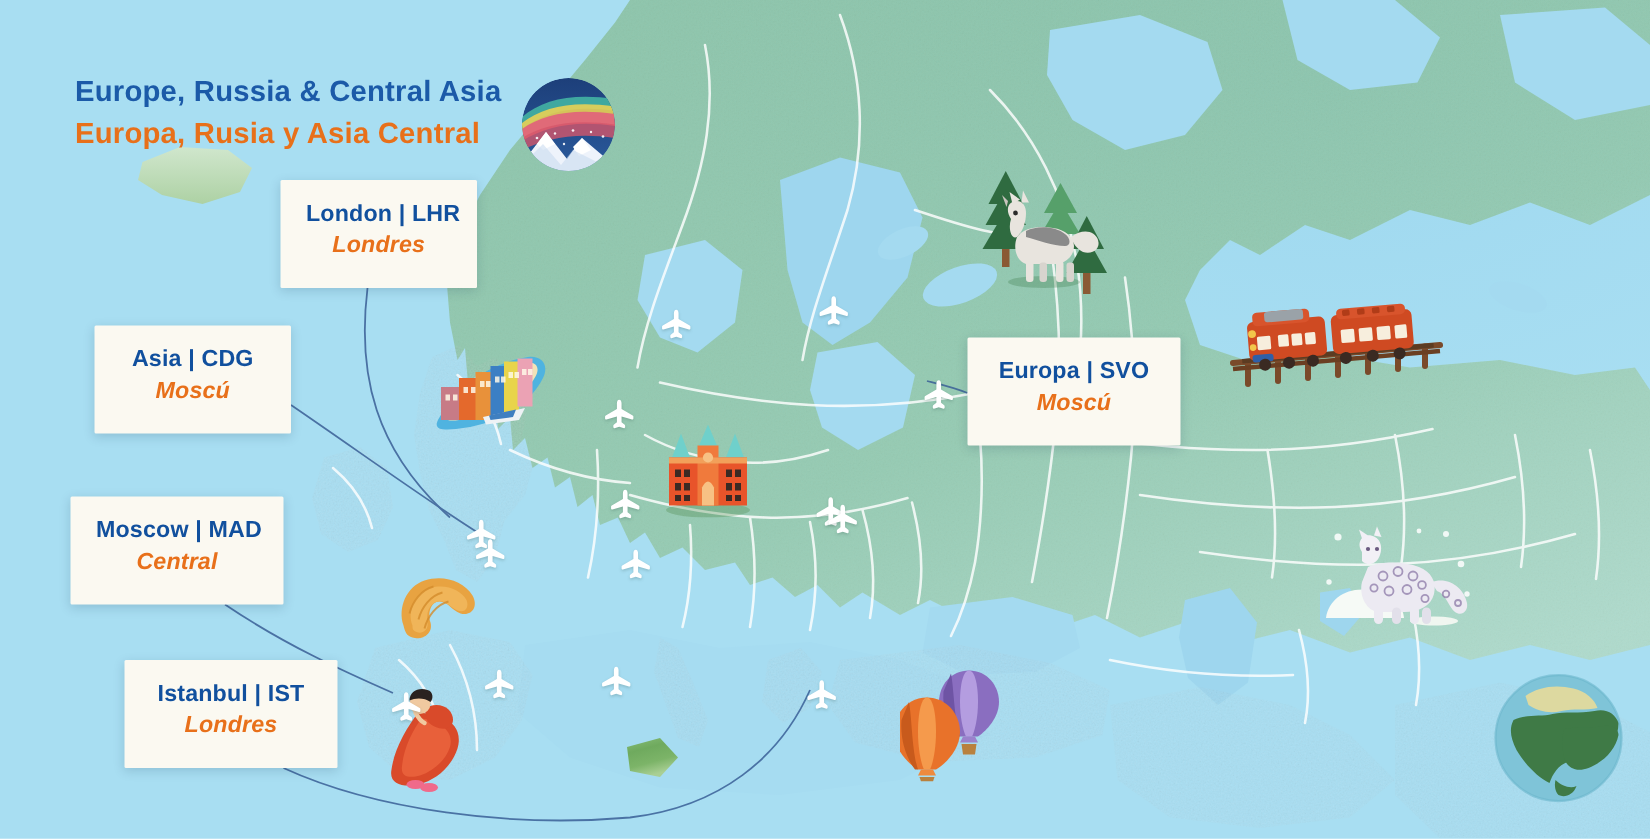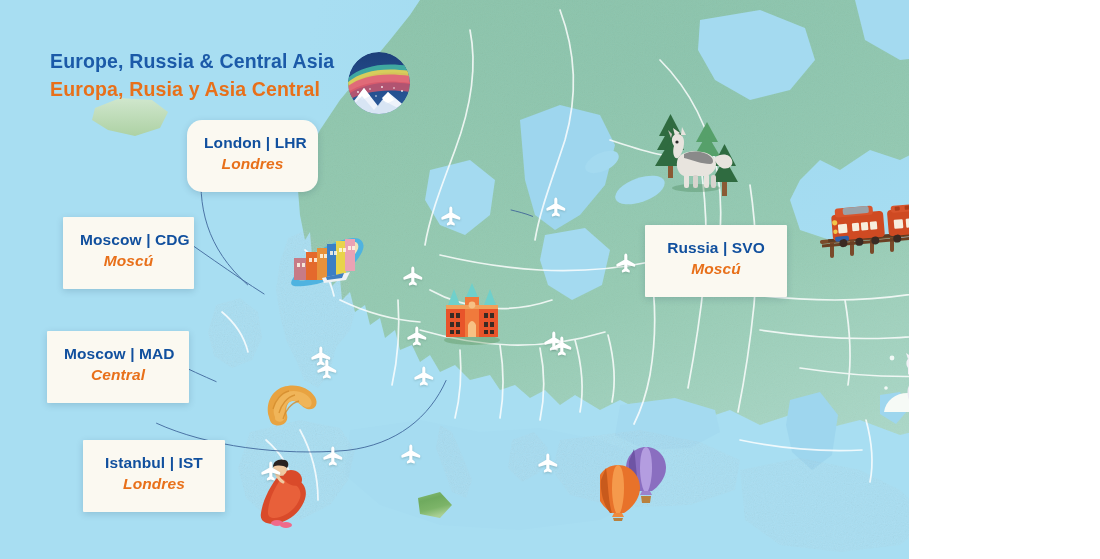--- a/index.html
+++ b/index.html
@@ -1,21 +1,21 @@
 <!DOCTYPE html>
 <html><head>
 <meta charset="utf-8">
 <style>
   * { box-sizing: border-box; margin: 0; padding: 0; }
   html, body {
     width: 1100px; height: 559px; overflow: hidden;
     font-family: "Liberation Sans", sans-serif;
   }
   #stage {
-    position: relative; width: 909px; height: 559px;
+    position: relative; width: 1100px; height: 559px;
     background: #a5dcf0; overflow: hidden;
   }
 
   
   .ocean {
     position: absolute; inset: 0;
     background:
       radial-gradient(ellipse 700px 400px at 80% 10%, #9ed8ef 0%, #a8def2 60%),
       linear-gradient(180deg, #a6dcf1 0%, #a9ddf0 50%, #a3d9ee 100%);
   }
@@ -609,35 +609,35 @@
         </g>
         <path d="M-4,62 L16,36 L30,54 L40,40 L66,62 Z" fill="#eef3fb"></path>
         <path d="M16,36 L22,44 L14,48 L10,44 Z" fill="#ffffff"></path>
         <path d="M40,40 L46,48 L38,52 L34,46 Z" fill="#ffffff"></path>
         <path d="M-4,62 L14,44 L26,58 L34,48 L62,62 Z" fill="#c6d8ee" opacity=".55"></path>
       </g>
     </svg>
   </div>
 
   <div id="cards">
-      <div class="card" style="left: 187px; top: 120px; width: 131px; height: 72px; border-radius: 15px;">
+      <div class="card" style="left: 187px; top: 120px; width: 131px; height: 72px;">
         <div class="en">London | LHR</div>
         <div class="es">Londres</div>
       </div>
       <div class="card" style="left: 63px; top: 217px; width: 131px; height: 72px;">
-        <div class="en">Moscow | CDG</div>
+        <div class="en">Asia | CDG</div>
         <div class="es">Moscú</div>
       </div>
       <div class="card" style="left: 47px; top: 331px; width: 142px; height: 72px;">
         <div class="en">Moscow | MAD</div>
         <div class="es">Central</div>
       </div>
       <div class="card" style="left: 47px; top: 440px; width: 142px; height: 72px; margin-left: 36px;">
         <div class="en">Istanbul | IST</div>
         <div class="es">Londres</div>
       </div>
       <div class="card" style="left: 645px; top: 225px; width: 142px; height: 72px;">
-        <div class="en">Russia | SVO</div>
+        <div class="en">Europa | SVO</div>
         <div class="es">Moscú</div>
       </div>
     </div>
 
 </div>
 
 </body></html>

